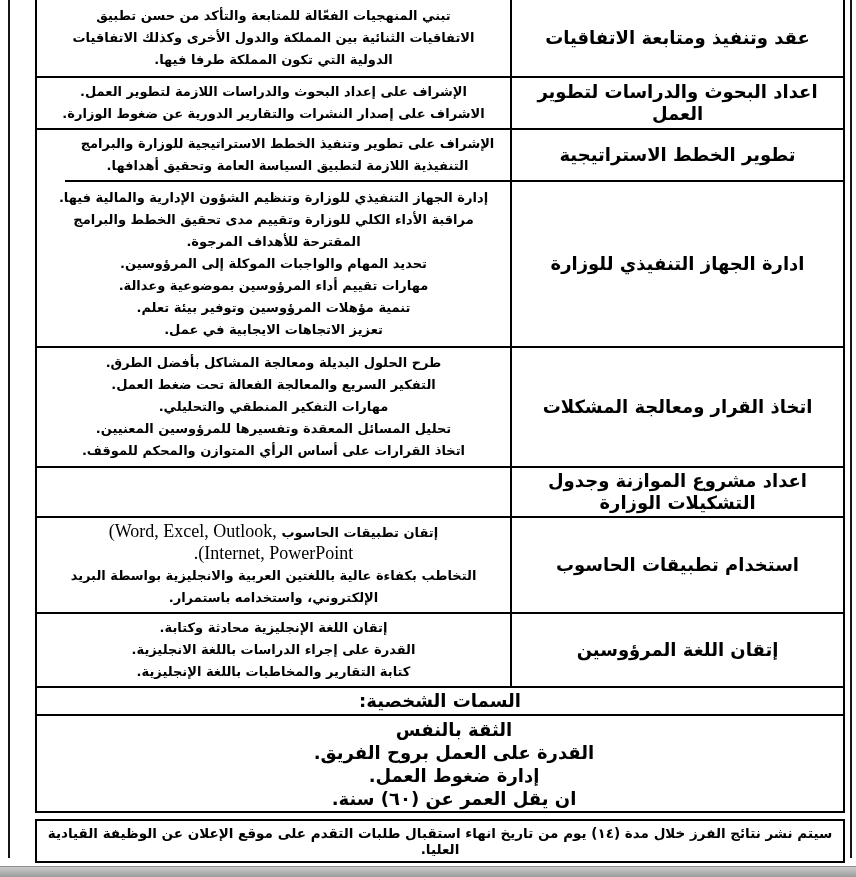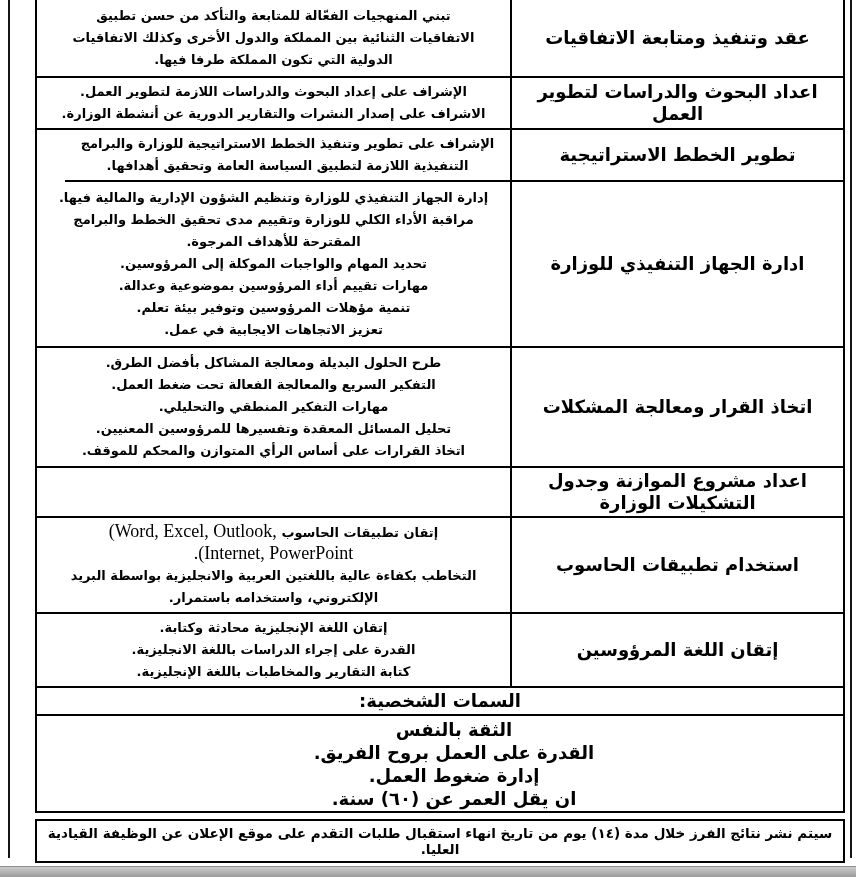--- a/index.html
+++ b/index.html
@@ -82,21 +82,21 @@
       <div class="trow">
         <div class="cell-title">عقد وتنفيذ ومتابعة الاتفاقيات</div>
         <div class="cell-desc">تبني المنهجيات الفعّالة للمتابعة والتأكد من حسن تطبيق
 الاتفاقيات الثنائية بين المملكة والدول الأخرى وكذلك الاتفاقيات
 الدولية التي تكون المملكة طرفا فيها.</div>
       </div>
 
       <div class="trow">
         <div class="cell-title">اعداد البحوث والدراسات لتطوير العمل</div>
         <div class="cell-desc">الإشراف على إعداد البحوث والدراسات اللازمة لتطوير العمل.
-الاشراف على إصدار النشرات والتقارير الدورية عن أنشطة الوزارة.</div>
+الاشراف على إصدار النشرات والتقارير الدورية عن ضغوط الوزارة.</div>
       </div>
 
       <div class="trow">
         <div class="cell-title">تطوير الخطط الاستراتيجية</div>
         <div class="cell-desc">الإشراف على تطوير وتنفيذ الخطط الاستراتيجية للوزارة والبرامج
 التنفيذية اللازمة لتطبيق السياسة العامة وتحقيق أهدافها.</div>
       </div>
 
       <div class="trow">
         <div class="cell-title">ادارة الجهاز التنفيذي للوزارة</div>

